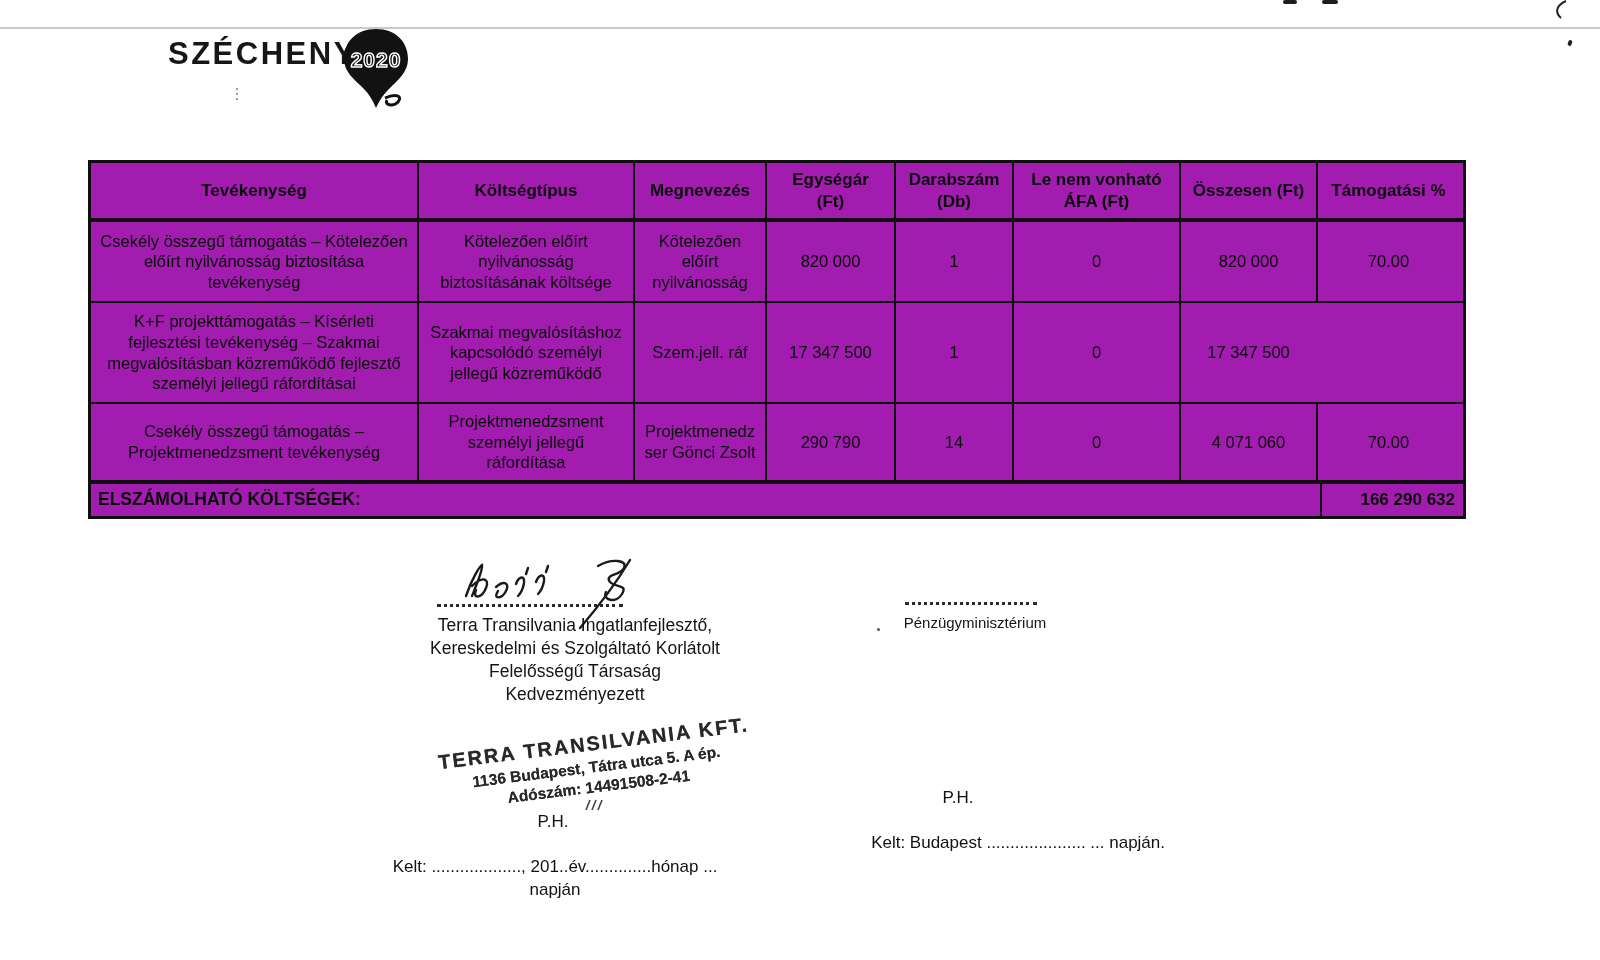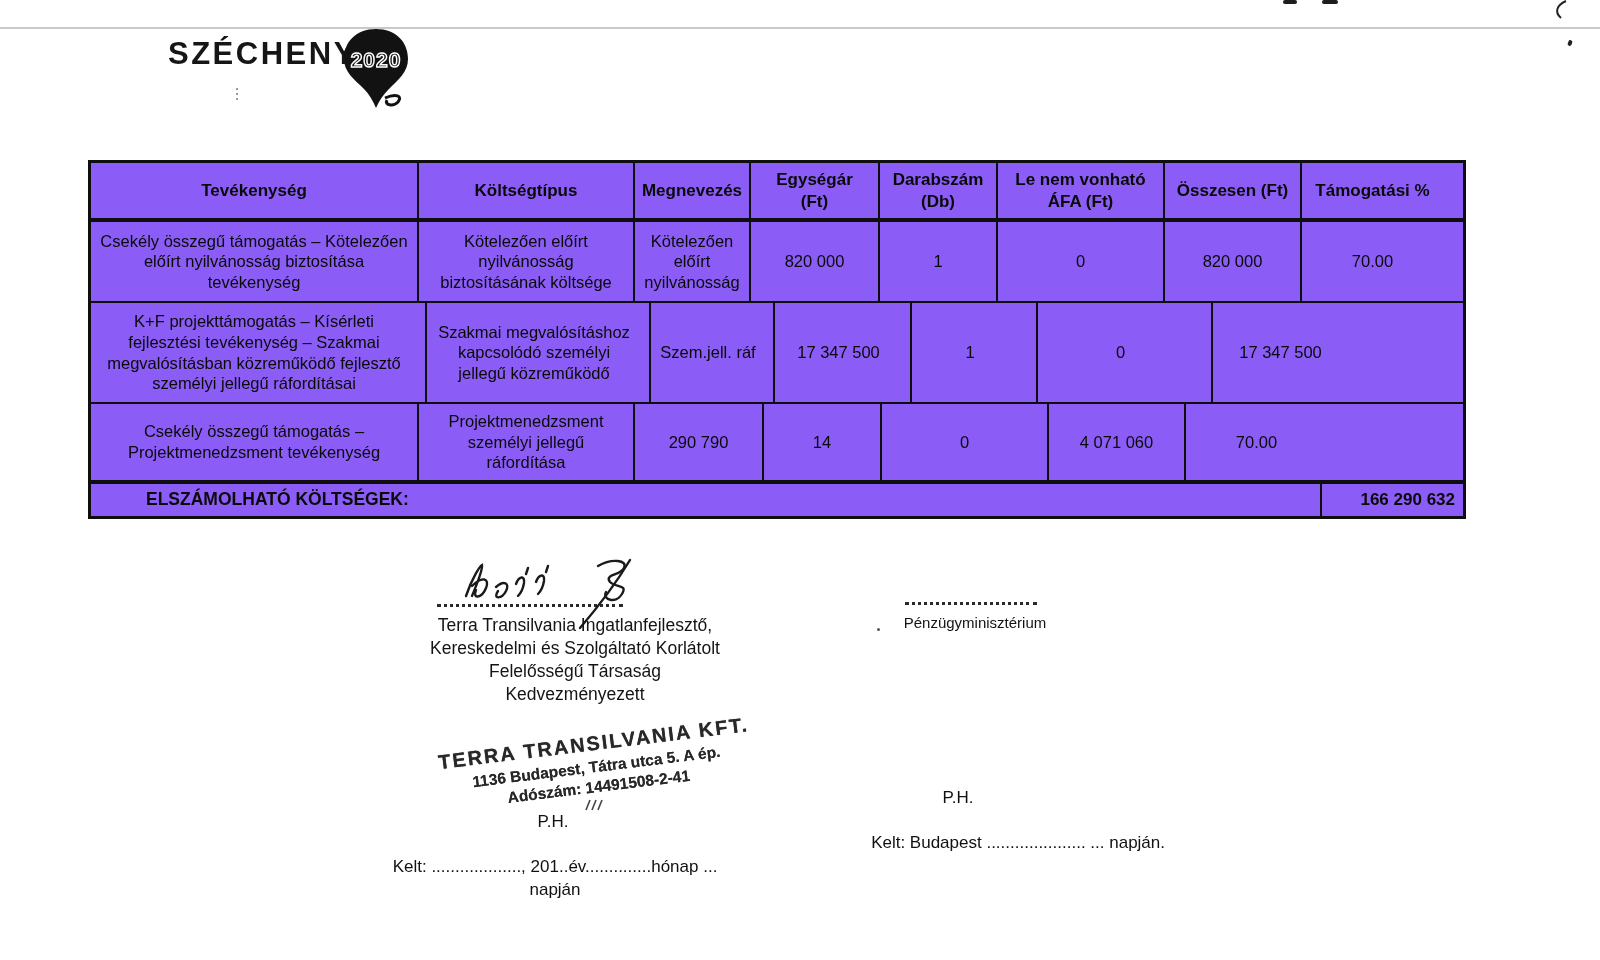--- a/index.html
+++ b/index.html
@@ -15,33 +15,33 @@
   .frag2{left:1322px;top:0;width:16px;height:4px;}
   .paren-mark{position:absolute;left:1550px;top:0;}
   .tiny-dot{position:absolute;left:1568px;top:40px;width:4px;height:6px;background:#222;border-radius:2px;transform:rotate(20deg);}
   .dash-artifact{position:absolute;left:236px;top:88px;width:2px;height:14px;
     background:repeating-linear-gradient(#9a9a9a 0 2px, transparent 2px 5px);}
   
   .logo-text{position:absolute;left:168px;top:36px;font-size:31px;font-weight:bold;
     letter-spacing:2.5px;color:#161616;}
   .logo-pin{position:absolute;left:341px;top:28px;width:70px;height:82px;}
   
-  .cost-table{position:absolute;left:88px;top:160px;width:1378px;border:3px solid #0e0e0e;box-sizing:border-box;background:#8b5cf6;}
+  .cost-table{position:absolute;left:88px;top:160px;width:1378px;border:3px solid #0e0e0e;box-sizing:border-box;background:#a21caf;}
   .trow{display:flex;align-items:stretch;}
   .trow + .trow{border-top:2px solid #0e0e0e;}
   .trow.thead{border-bottom:2px solid #0e0e0e;}
   .trow.total{border-top:4px solid #0e0e0e;}
   .cell{box-sizing:border-box;display:flex;align-items:center;justify-content:center;
     text-align:center;padding:4px 8px;font-size:16.5px;line-height:1.25;white-space:pre-line;color:#0a0a0a;}
   .cell + .cell{border-left:2px solid #0e0e0e;}
   .thead .cell{font-weight:bold;font-size:17px;}
-  .cw0{width:326px;}.cw1{width:216px;}.cw2{width:116px;}.cw3{width:129px;}
+  .cw0{width:326px;}.cw1{width:216px;}.cw2{width:132px;}.cw3{width:129px;}
   .cw4{width:118px;}.cw5{width:167px;}.cw6{width:137px;}.cw7{width:143px;}
-  .rh0{min-height:55px;}.rh1{min-height:79px;}.rh2{min-height:99px;gap:8px;}.rh3{min-height:76px;}
-  .total{min-height:32px;padding-left:48px;}
+  .rh0{min-height:55px;}.rh1{min-height:79px;}.rh2{min-height:99px;}.rh3{min-height:76px;}
+  .total{min-height:32px;}
   .total-label{flex:1;justify-content:flex-start;text-align:left;font-weight:bold;font-size:17.5px;padding-left:7px;}
   .total-value{justify-content:flex-end;text-align:right;font-weight:bold;font-size:17px;padding-right:8px;}
   
   .sig-svg{position:absolute;left:452px;top:556px;width:210px;height:105px;}
   .sig-dots{position:absolute;left:437px;top:590px;width:186px;height:14px;border-bottom:3px dotted #2a2a2a;}
   .org-block{position:absolute;left:385px;top:614px;width:380px;text-align:center;
     font-size:17.5px;line-height:23px;color:#141414;}
   .stamp{position:absolute;left:428px;top:732px;width:336px;text-align:center;
     transform:rotate(-7deg);color:#181818;opacity:.93;}
   .stamp-l1{font-size:20px;font-weight:bold;letter-spacing:2px;text-shadow:0 0 .7px #222;}
@@ -108,20 +108,22 @@
     <div class="cell cw2">Szem.jell. ráf</div>
     <div class="cell cw3">17 347 500</div>
     <div class="cell cw4">1</div>
     <div class="cell cw5">0</div>
     <div class="cell cw6">17 347 500</div>
   </div>
 
   <div class="trow rh3">
     <div class="cell cw0">Csekély összegű támogatás – Projektmenedzsment tevékenység</div>
     <div class="cell cw1">Projektmenedzsment személyi jellegű ráfordítása</div>
+    <div class="cell cw2">Projektmenedz
+ser Gönci Zsolt</div>
     <div class="cell cw3">290 790</div>
     <div class="cell cw4">14</div>
     <div class="cell cw5">0</div>
     <div class="cell cw6">4 071 060</div>
     <div class="cell cw7">70.00</div>
   </div>
 
   <div class="trow total">
     <div class="cell total-label">ELSZÁMOLHATÓ KÖLTSÉGEK:</div>
     <div class="cell total-value cw7">166 290 632</div>

